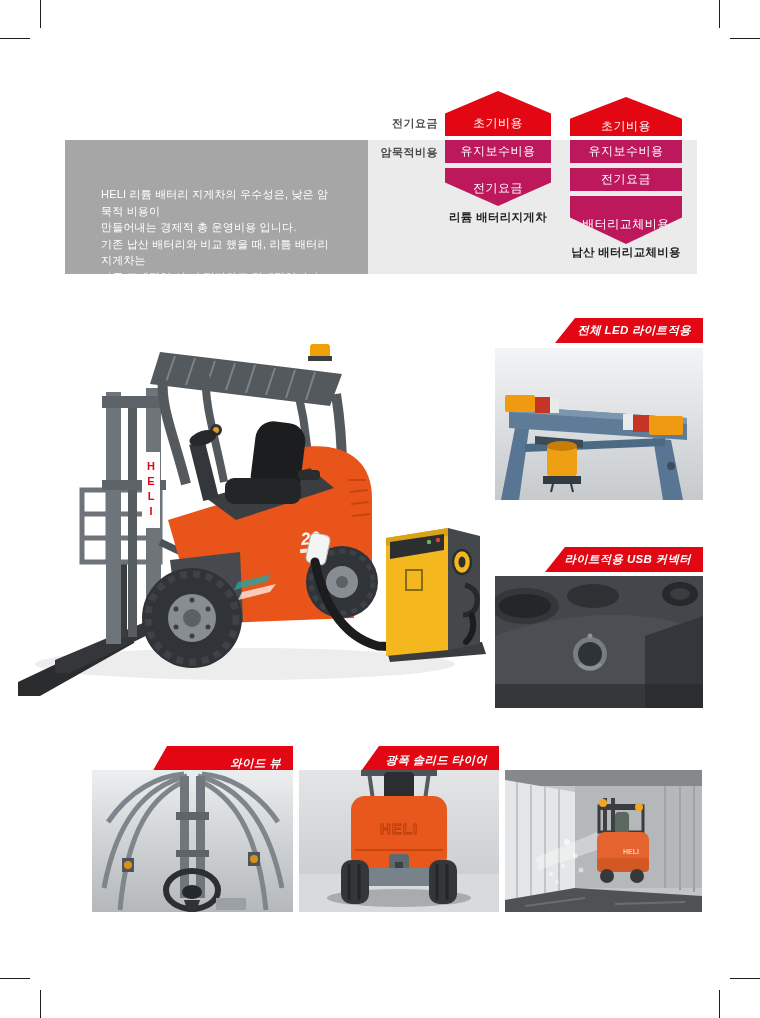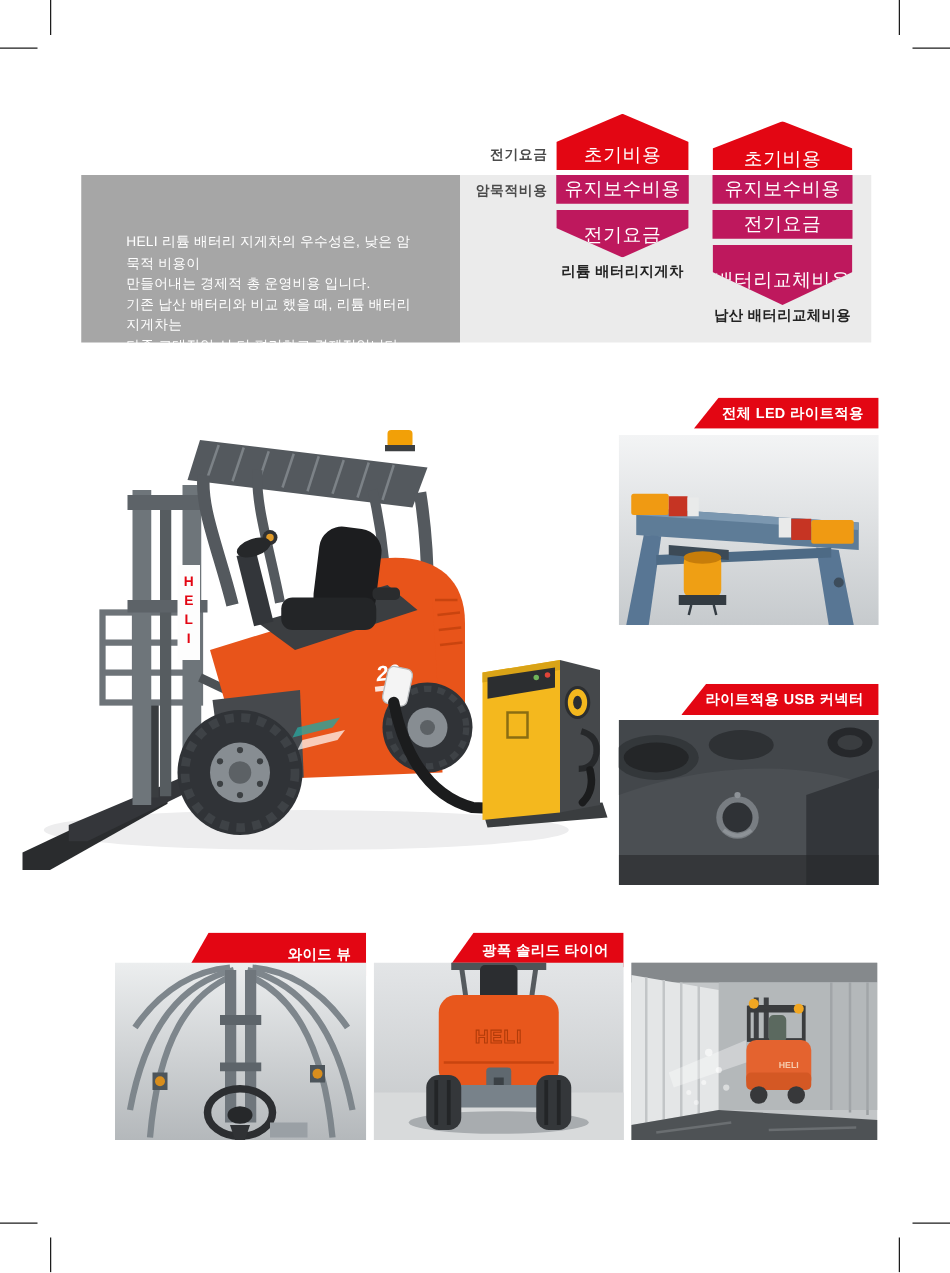--- a/index.html
+++ b/index.html
@@ -5,37 +5,37 @@
   html,body{margin:0;padding:0;background:#fff;}
   .page{position:relative;width:760px;height:1018px;background:#ffffff;overflow:hidden;
         font-family:"Liberation Sans","DejaVu Sans",sans-serif;}
   .crop{position:absolute;background:#1c1c1c;}
   
   .intro-box{position:absolute;left:65px;top:140px;width:303px;height:134px;background:#a6a6a6;box-sizing:border-box;padding:34px 18px 0 24px;}
   .intro-box p{margin:12px;color:#ffffff;font-size:11px;line-height:16.5px;white-space:pre-line;letter-spacing:.2px;}
   .band{position:absolute;left:368px;top:140px;width:329px;height:134px;background:#ebebeb;}
   
   .rowlab{position:absolute;left:350px;width:88px;text-align:right;font-size:11px;font-weight:bold;color:#4b4b4b;letter-spacing:.5px;}
-  .seg{position:absolute;box-sizing:border-box;display:flex;justify-content:center;color:#fff;font-size:15px;letter-spacing:.5px;}
+  .seg{position:absolute;box-sizing:border-box;display:flex;justify-content:center;color:#fff;font-size:12px;letter-spacing:.5px;}
   .seg-red{background:#e30613;}
   .seg-gray{background:#be185d;align-items:center;}
   .peak1{left:445px;top:91px;width:106px;height:45px;clip-path:polygon(0 50%,50% 0,100% 50%,100% 100%,0 100%);padding-top:24px;}
   .bar1a{left:445px;top:140px;width:106px;height:23px;}
   .arr1{left:445px;top:168px;width:106px;height:38px;clip-path:polygon(0 0,100% 0,100% 38%,50% 100%,0 38%);padding-top:3px;}
   .peak2{left:570px;top:97px;width:112px;height:39px;clip-path:polygon(0 56%,50% 0,100% 56%,100% 100%,0 100%);padding-top:21px;}
   .bar2a{left:570px;top:140px;width:112px;height:23px;}
   .bar2b{left:570px;top:168px;width:112px;height:23px;}
   .arr2{left:570px;top:196px;width:112px;height:48px;clip-path:polygon(0 0,100% 0,100% 45%,50% 100%,0 45%);padding-top:9px;}
   .coltitle{position:absolute;text-align:center;font-size:11.5px;font-weight:bold;color:#222;letter-spacing:.3px;}
   .t1{left:425px;top:210px;width:146px;}
   .t2{left:550px;top:245px;width:152px;}
   
   .flag{position:absolute;background:#e30613;color:#fff;font-size:11.5px;font-weight:bold;
         display:flex;align-items:center;justify-content:flex-end;box-sizing:border-box;
-        padding-right:12px;letter-spacing:.3px;clip-path:polygon(20px 0,100% 0,100% 100%,0 100%);}
+        padding-right:12px;letter-spacing:.3px;clip-path:polygon(20px 0,100% 0,100% 100%,0 100%);font-style:italic;}
   .photo{position:absolute;display:block;}
   
   .mast-logo{position:absolute;left:142px;top:452px;width:18px;height:76px;background:#fdfdfd;
              writing-mode:vertical-rl;text-orientation:upright;text-align:center;
              color:#e30613;font-weight:bold;font-size:11px;letter-spacing:3px;line-height:18px;}
 </style>
 </head>
 <body>
 
 <div class="page">

